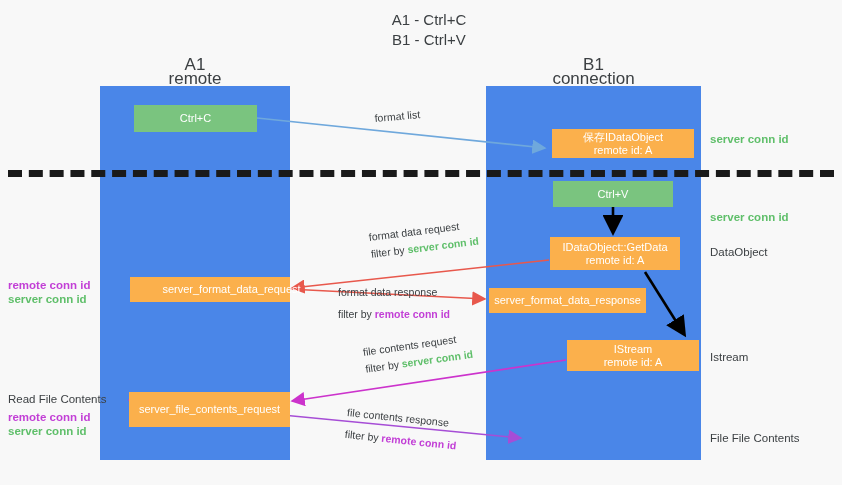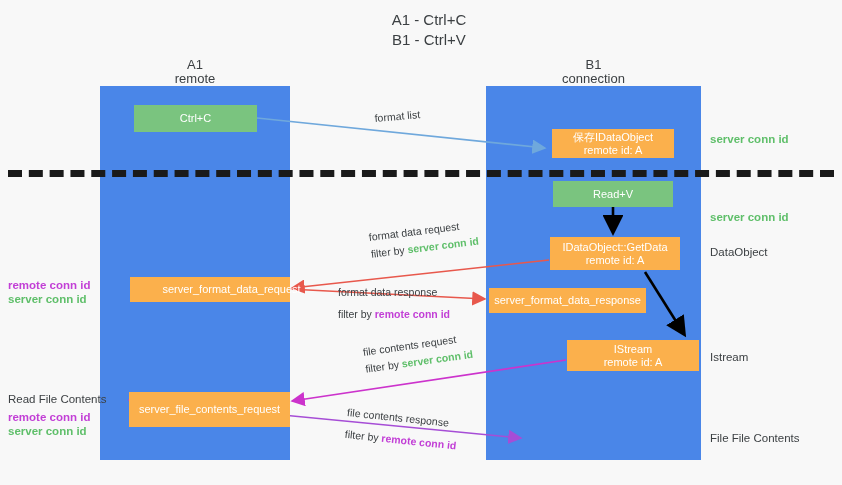--- a/index.html
+++ b/index.html
@@ -16,21 +16,21 @@
   
   .title{
     left:0;right:0;top:10px;text-align:center;
     font-size:15px;color:#3c4043;line-height:20px;
     white-space:pre-line;
     margin-left:16px;
   }
 
   
   .lane-head{
-    text-align:center;font-size:13px;color:#3c4043;line-height:14px;
+    text-align:center;font-size:17px;color:#3c4043;line-height:14px;
     white-space:pre-line;
   }
 
   
   .lane{background:#4a86e8;}
 
   
   .box{
     box-sizing:border-box;
     display:flex;align-items:center;justify-content:center;
@@ -107,24 +107,24 @@
 
     <line x1="130" y1="281" x2="485" y2="299" stroke="#e8584c" stroke-width="1.6" marker-end="url(#ah-red)"></line>
 
     <line x1="566" y1="360" x2="292" y2="401" stroke="#cc33cc" stroke-width="1.6" marker-end="url(#ah-magenta)"></line>
 
     <line x1="128" y1="400" x2="521" y2="438" stroke="#a64dd6" stroke-width="1.6" marker-end="url(#ah-purple)"></line>
   </svg>
 
   <div class="abs box green" style="left:134px;top:105px;width:123px;height:27px;">Ctrl+C</div>
 
-  <div class="abs box orange" style="left:552px;top:129px;width:122px;height:29px;">保存IDataObject
+  <div class="abs box orange" style="left:552px;top:129px;width:142px;height:29px;">保存IDataObject
 remote id: A</div>
 
-  <div class="abs box green" style="left:553px;top:181px;width:120px;height:26px;">Read+V</div>
+  <div class="abs box green" style="left:553px;top:181px;width:120px;height:26px;">Ctrl+V</div>
 
   <div class="abs box orange" style="left:550px;top:237px;width:130px;height:33px;">IDataObject::GetData
 remote id: A</div>
 
   <div class="abs box orange" style="left:130px;top:277px;width:160px;height:25px;padding-left:43px;">server_format_data_request</div>
 
   <div class="abs box orange" style="left:489px;top:288px;width:157px;height:25px;text-align:right;">server_format_data_response</div>
 
   <div class="abs box orange" style="left:567px;top:340px;width:132px;height:31px;">IStream
 remote id: A</div>

